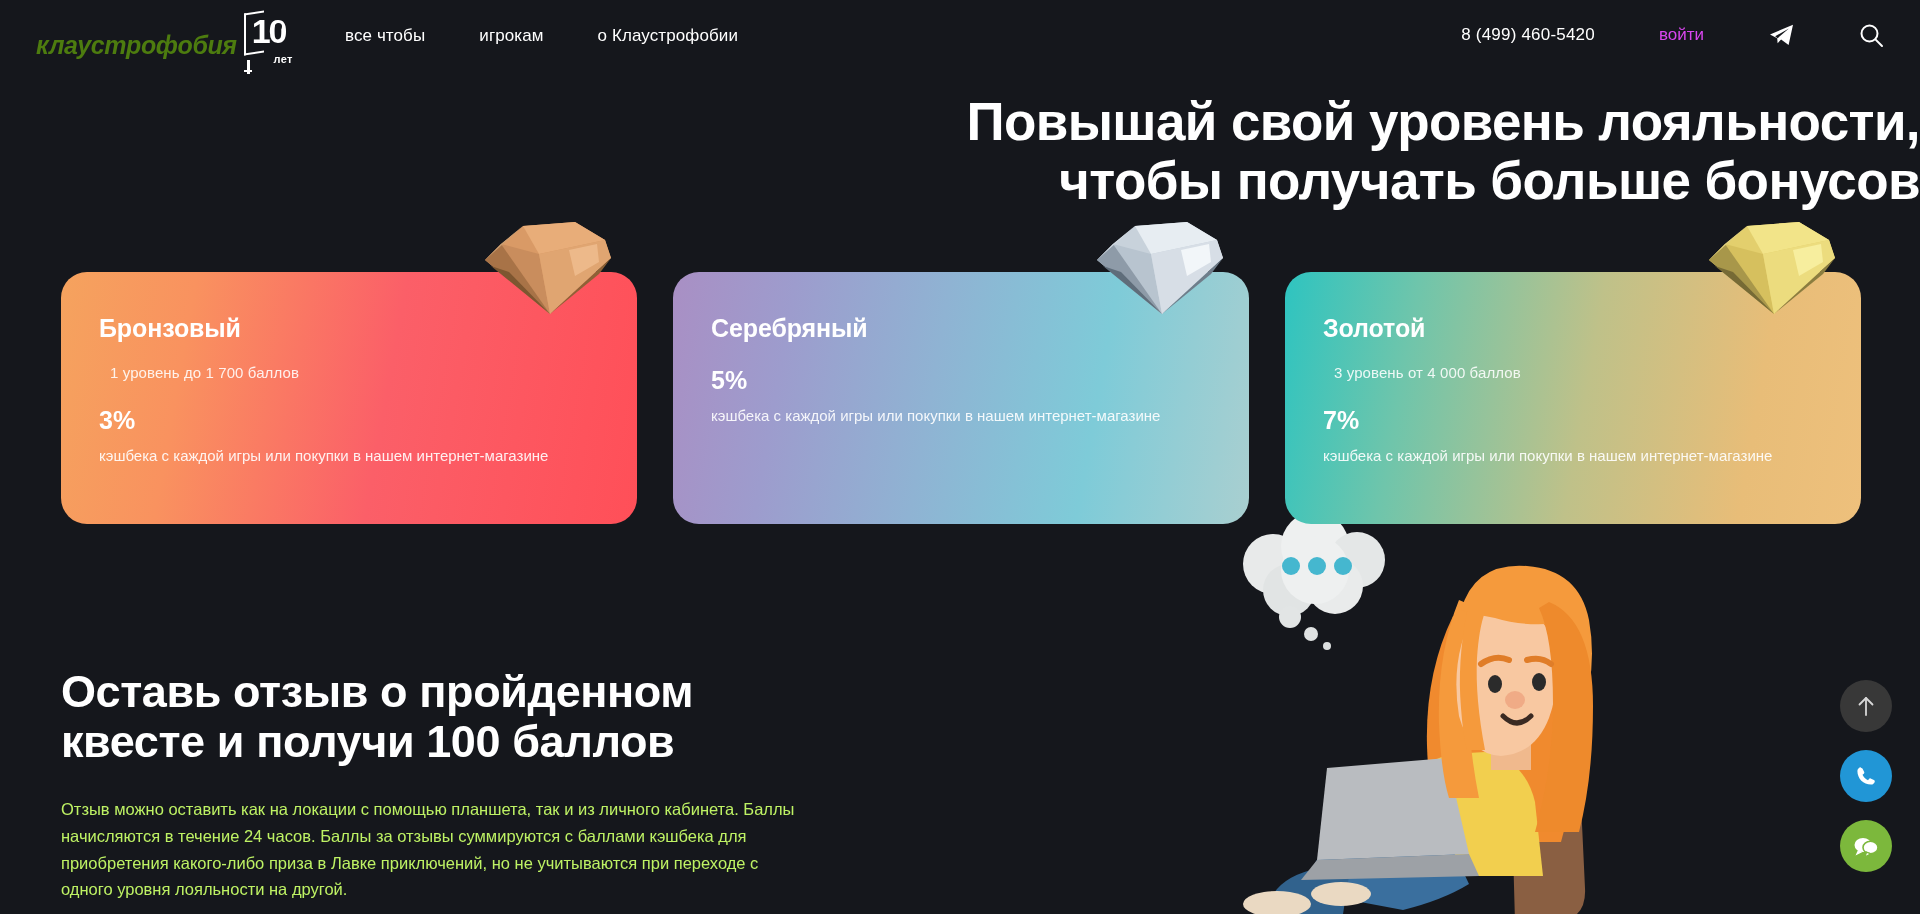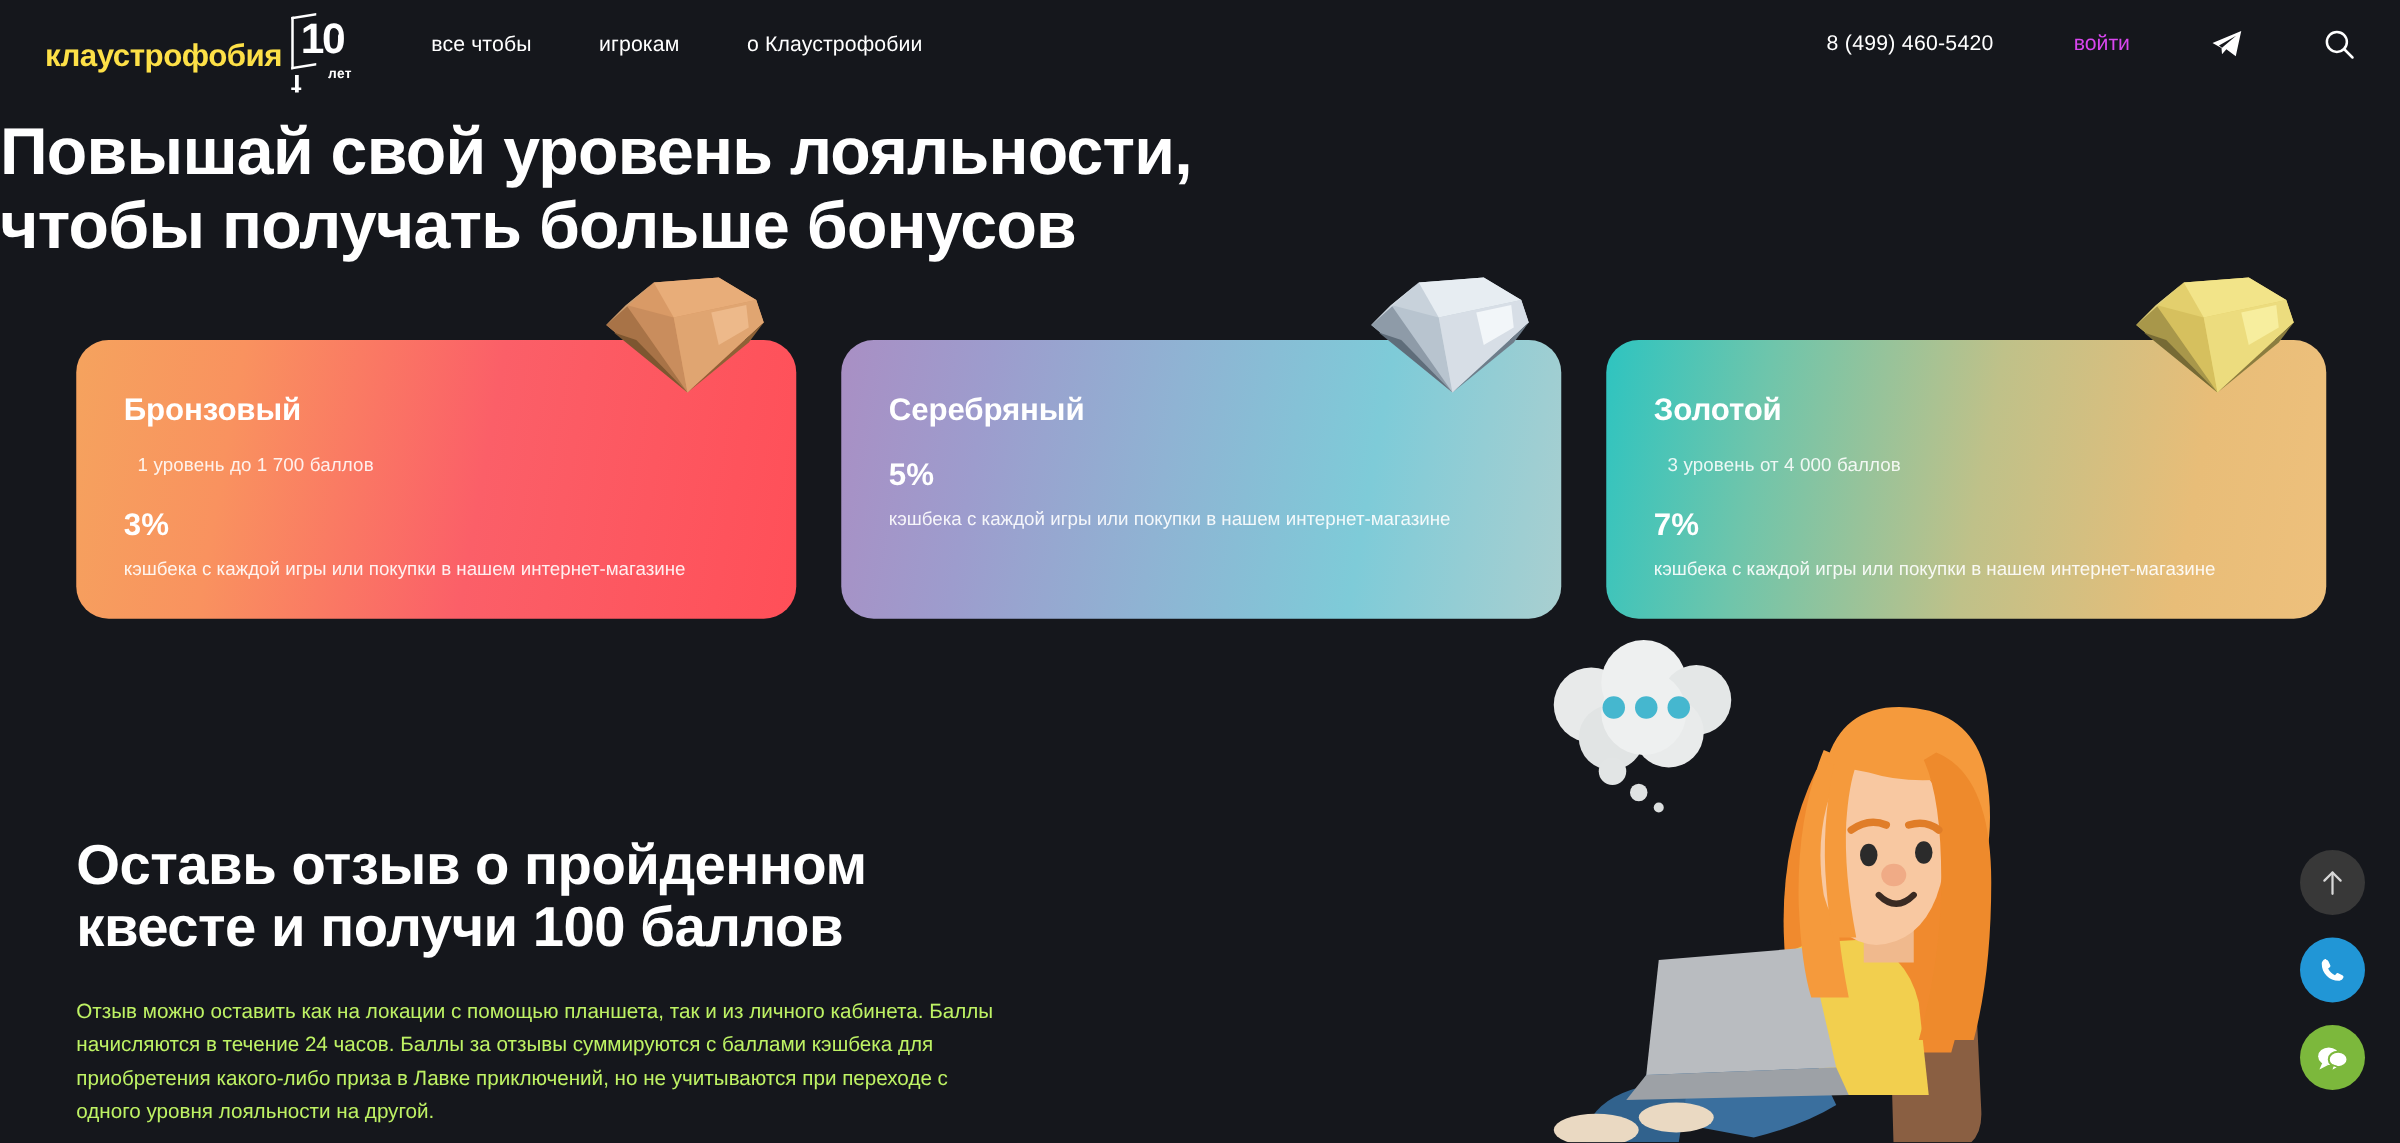--- a/index.html
+++ b/index.html
@@ -36,27 +36,28 @@
   .logo {
     position: absolute;
     left: 36px;
     top: 12px;
     display: flex;
     align-items: flex-end;
     height: 52px;
     cursor: pointer;
   }
   .logo-word {
-    color: #fde047;
+    color: #4d7c0f;
     font-size: 25px;
     font-weight: 700;
     letter-spacing: -0.4px;
     line-height: 1;
     position: relative;
     top: -6px;
+    font-style: italic;
   }
   .logo-badge {
     position: relative;
     margin-left: 1px;
     width: 56px;
     height: 52px;
   }
   .logo-badge .door {
     position: absolute;
     left: 6px; top: 0px;
@@ -163,21 +164,21 @@
     cursor: pointer;
   }
   .icon-btn svg { display: block; }
 
   
   .hero-title {
     position: absolute;
     top: 92px;
     left: 0;
     width: 1920px;
-    text-align: left;
+    text-align: right;
     color: #ffffff;
     font-size: 53px;
     font-weight: 700;
     line-height: 1.12;
     letter-spacing: -0.6px;
     z-index: 5;
   }
   .hero-title .l2 { display: block; }
 
   
@@ -187,21 +188,21 @@
     left: 61px;
     width: 1800px;
     height: 252px;
     display: flex;
     gap: 36px;
     z-index: 6;
   }
   .card {
     position: relative;
     flex: 1;
-    height: 223px;
+    height: 252px;
     border-radius: 10px;
     padding: 44px 38px 0 38px;
     overflow: visible;
   }
   .card-inner {
     position: relative;
     z-index: 3;
     height: 100%;
   }
   .card-bg {

